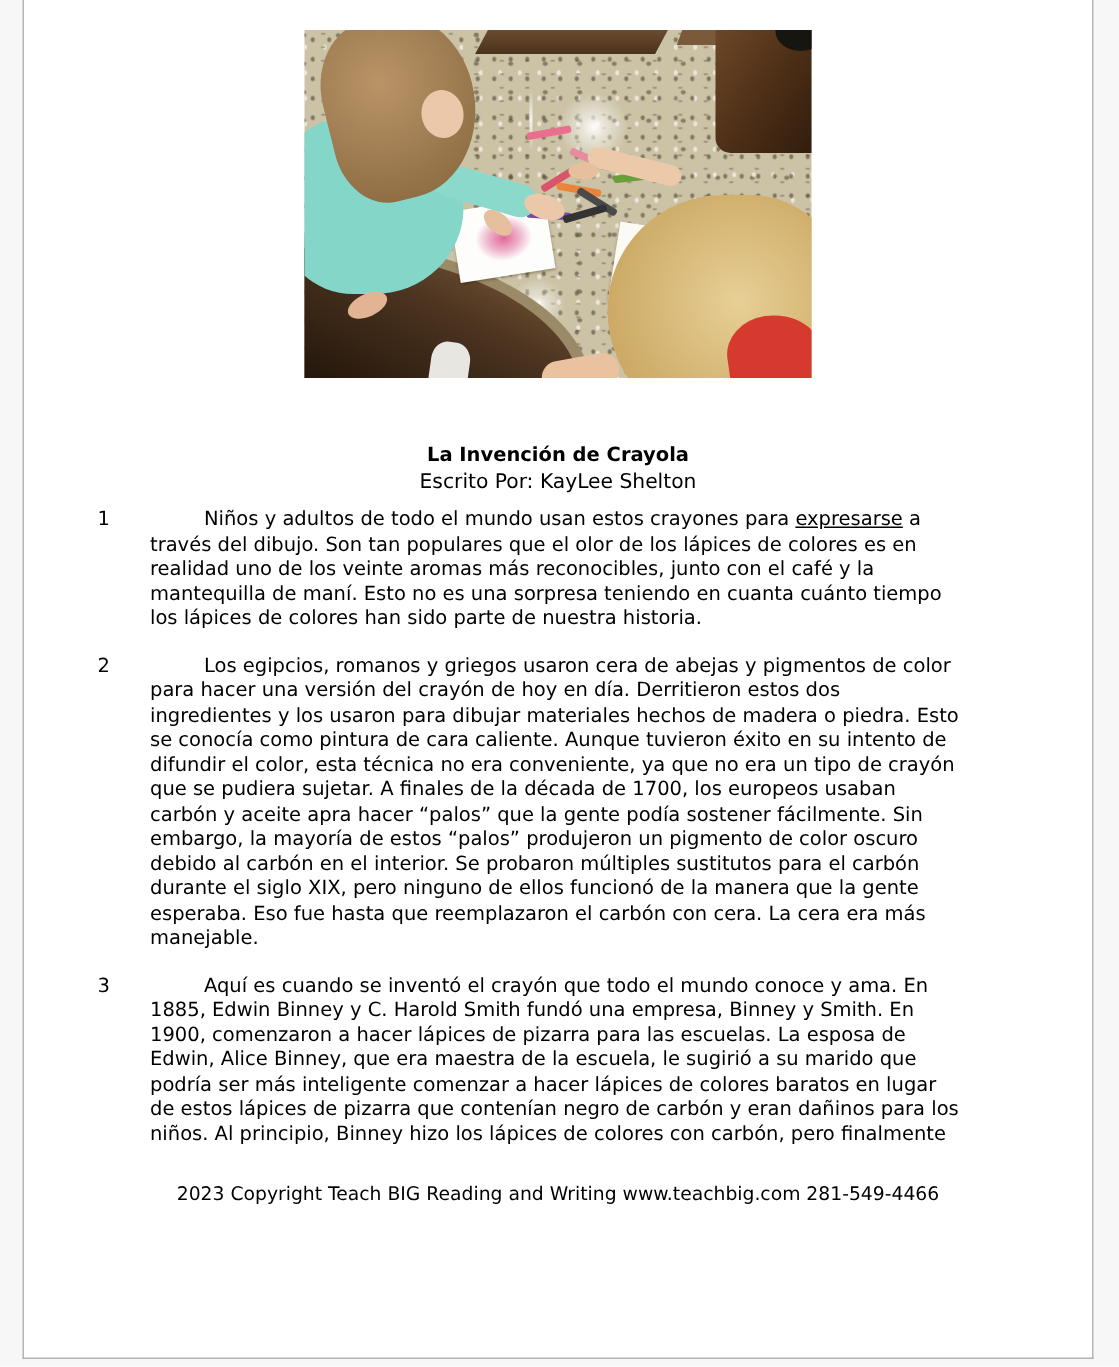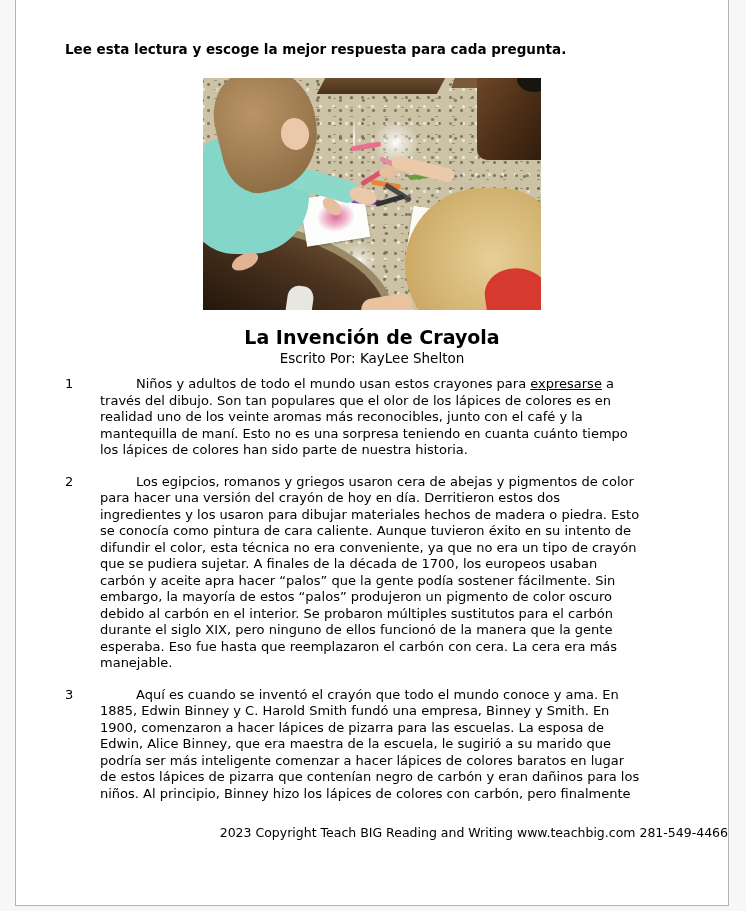--- a/index.html
+++ b/index.html
@@ -57,35 +57,34 @@
   .arm2{right:86px;top:84px;width:64px;height:14px;background:#eccaa9;border-radius:8px;transform:rotate(14deg);}
   .hand2{right:142px;top:88px;width:20px;height:12px;background:#e6c09c;border-radius:50%;}
   .arm2b{right:64px;bottom:38px;width:52px;height:17px;background:#e9c3a0;border-radius:9px;transform:rotate(-18deg);}
   .paper2{right:72px;bottom:46px;width:60px;height:54px;background:#fbfaf5;transform:rotate(9deg);box-shadow:0 1px 2px rgba(40,30,10,.3);}
   .draw-y{left:6px;bottom:6px;width:20px;height:16px;background:#e8c23c;}
   .draw-b{left:26px;bottom:8px;width:14px;height:20px;background:#6a8fd8;}
   .draw-p{left:10px;top:6px;width:30px;height:12px;background:radial-gradient(closest-side,#d877a8,transparent);}
   .crayon{width:30px;height:5px;border-radius:2px;}
   .glare-line{left:150px;top:40px;width:2px;height:40px;background:linear-gradient(rgba(255,255,255,.0),rgba(255,255,255,.8),rgba(255,255,255,0));}
   
-  .title{margin-top:16px;text-align:center;font-weight:bold;font-size:19px;}
+  .title{margin-top:44px;text-align:center;font-weight:bold;font-size:13px;}
   .byline{margin-top:2px;text-align:center;font-size:13.5px;}
   .passage{margin:10px 24px 0 49px;}
   .para{display:flex;margin-bottom:15px;}
   .para-num{width:35px;flex-shrink:0;font-size:13px;line-height:16.5px;}
   .para-text{white-space:pre;font-size:13px;line-height:16.5px;text-indent:36px;}
   .u{text-decoration:underline;}
-  .footer{margin-top:23px;text-align:right;font-size:12.5px;}
+  .footer{margin-top:23px;text-align:center;font-size:12.5px;}
 </style>
 </head>
 <body>
 
 <div class="page">
 
-  <div class="instruction">Lee esta lectura y escoge la mejor respuesta para cada pregunta.</div>
 
   <div class="photo">
     <div class="wood-plank"></div>
     <div class="wood-plank2"></div>
     <div class="wood-box"></div>
     <div class="dark-pot"></div>
     <div class="floor-rim"></div>
     <div class="floor-corner"></div>
     <div class="white-foot"></div>
     <div class="glare-line"></div>

